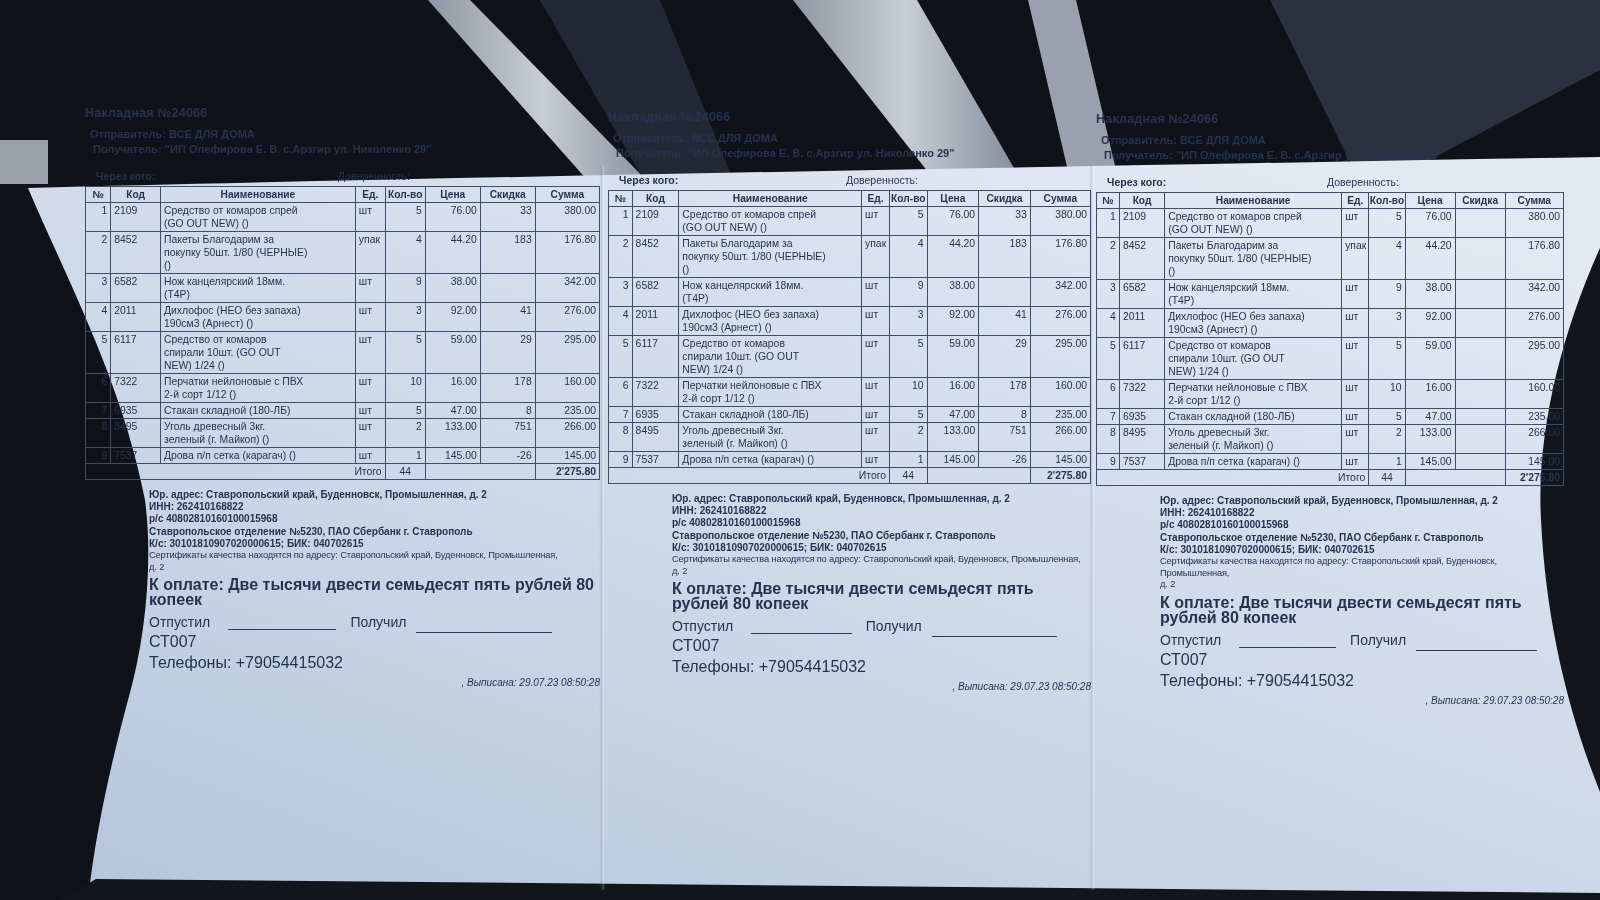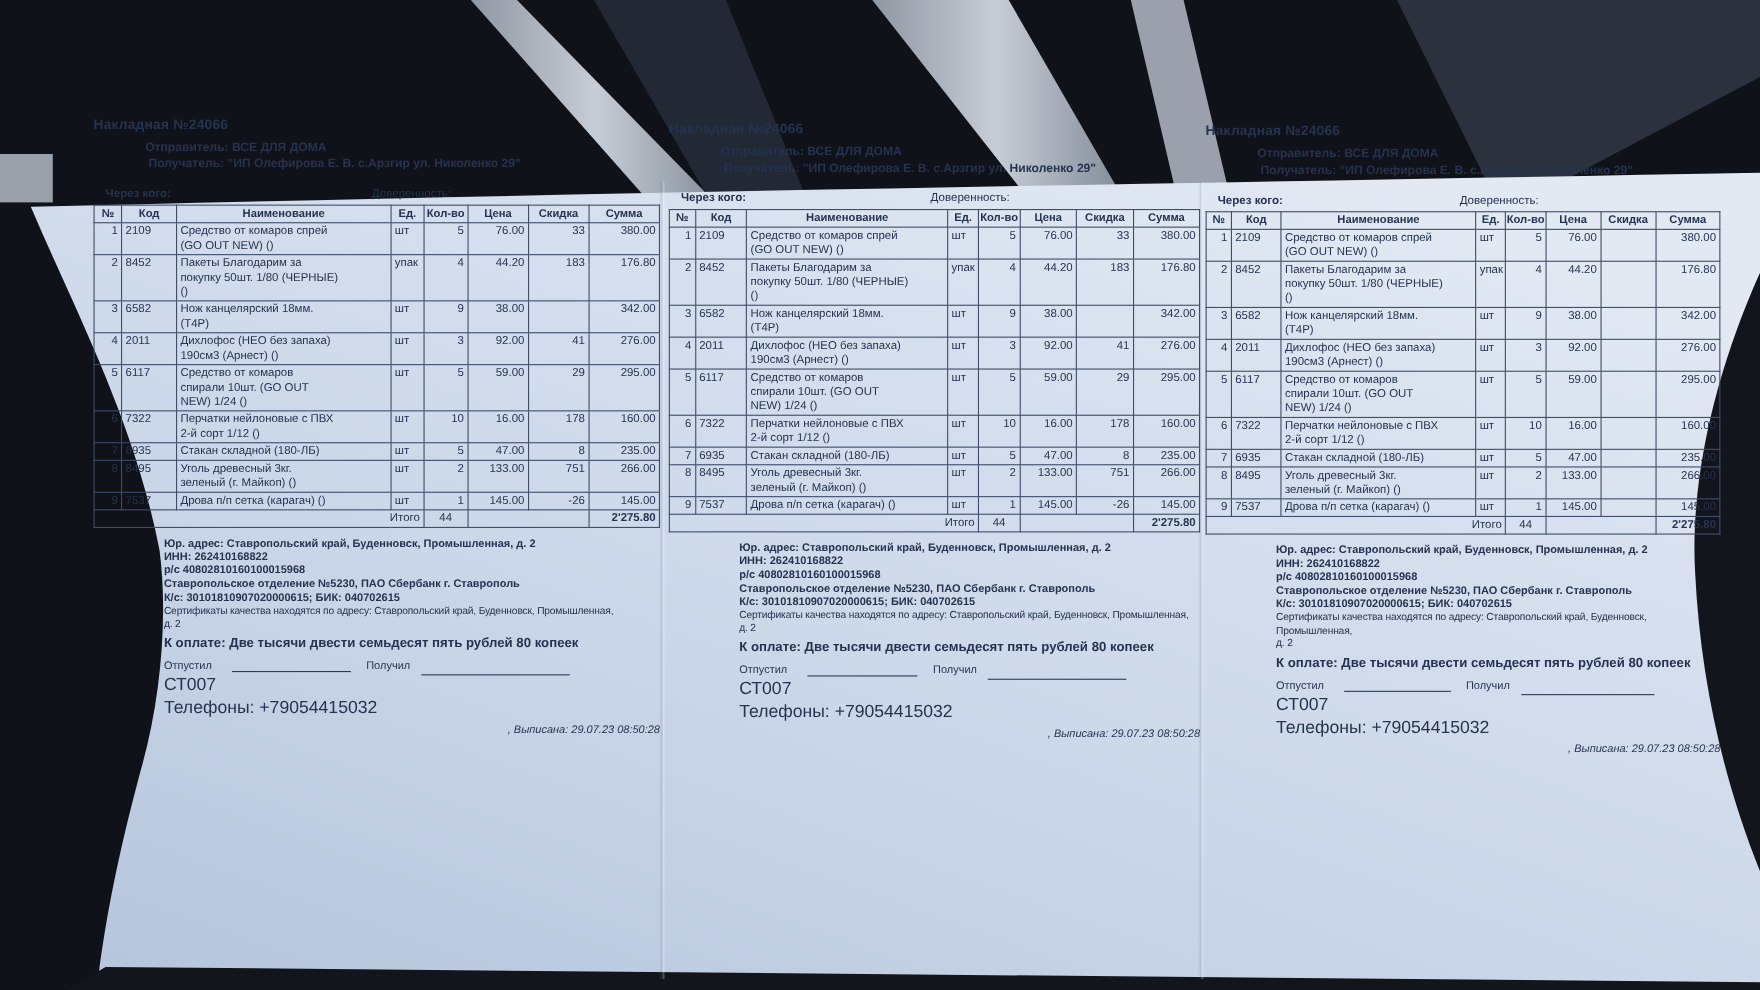--- a/index.html
+++ b/index.html
@@ -15,21 +15,21 @@
   #copies-layer{position:absolute;left:0;top:0;width:1600px;height:900px;}
   .invoice-copy{position:absolute;color:#2836533;}
   .copy-1{left:85px;top:106px;width:515px;}
   .copy-2{left:608px;top:110px;width:483px;}
   .copy-3{left:1096px;top:112px;width:468px;}
 
   .invoice-copy, .invoice-copy *{color:#263click;}
   .invoice-copy{color:#263350;}
 
   .doc-title{text-align:left;font-size:12.5px;font-weight:bold;letter-spacing:.2px;}
-  .party{font-size:11px;font-weight:bold;line-height:15px;margin-left:42px;}
+  .party{font-size:11px;font-weight:bold;line-height:15px;}
   .party.sender{margin-top:7px;padding-left:5px;}
   .party.receiver{padding-left:8px;}
 
   .via-row{display:flex;margin-top:13px;margin-bottom:4px;font-size:10.5px;}
   .via-label{width:47%;padding-left:11px;font-weight:bold;}
   .proxy-label{flex:1;}
 
   table.items{border-collapse:collapse;width:100%;table-layout:fixed;}
   table.items td, table.items th{
     border:1.2px solid #3e4d6b;
@@ -47,23 +47,23 @@
   td.c-disc{text-align:right;font-size:7.6px;line-height:9px;padding-top:2px;padding-right:4px;}
   td.c-sum{text-align:right;padding-right:3px;}
   tr.total-row td{font-size:10.4px;}
   td.t-label{text-align:right;padding-right:4px;}
   td.t-qty{text-align:center;}
   td.t-sum{text-align:right;font-weight:bold;padding-right:3px;}
 
   .footer-block{margin-top:9px;padding-left:64px;padding-right:6px;}
   .f-line{font-size:10px;font-weight:bold;line-height:12.2px;}
   .f-cert{font-size:9.3px;font-weight:normal;line-height:11.5px;white-space:pre-line;letter-spacing:-.15px;}
-  .f-due{font-size:12px;font-weight:bold;margin-top:4px;line-height:15px;}
-
-  .sig-row{display:flex;align-items:flex-end;margin-top:7px;padding-left:64px;font-size:10px;}
+  .f-due{font-size:16px;font-weight:bold;margin-top:4px;line-height:15px;}
+
+  .sig-row{display:flex;align-items:flex-end;margin-top:7px;padding-left:64px;font-size:14px;}
   .sig-label{flex:0 0 auto;}
   .sig-line{border-bottom:1.3px solid #2c3a57;height:11px;}
   .sig-line.first{flex:0 0 24%;margin-left:18px;}
   .sig-label.second{margin-left:14px;}
   .sig-line.second{flex:0 0 30%;margin-left:10px;transform:translateY(3px);}
   .ct-row,.phones-row{font-size:16px;padding-left:64px;margin-top:3px;}
   .vypiska-row{font-size:10px;font-style:italic;text-align:right;margin-top:5px;}
 
   
   .crease{position:absolute;top:165px;bottom:10px;width:6px;pointer-events:none;

